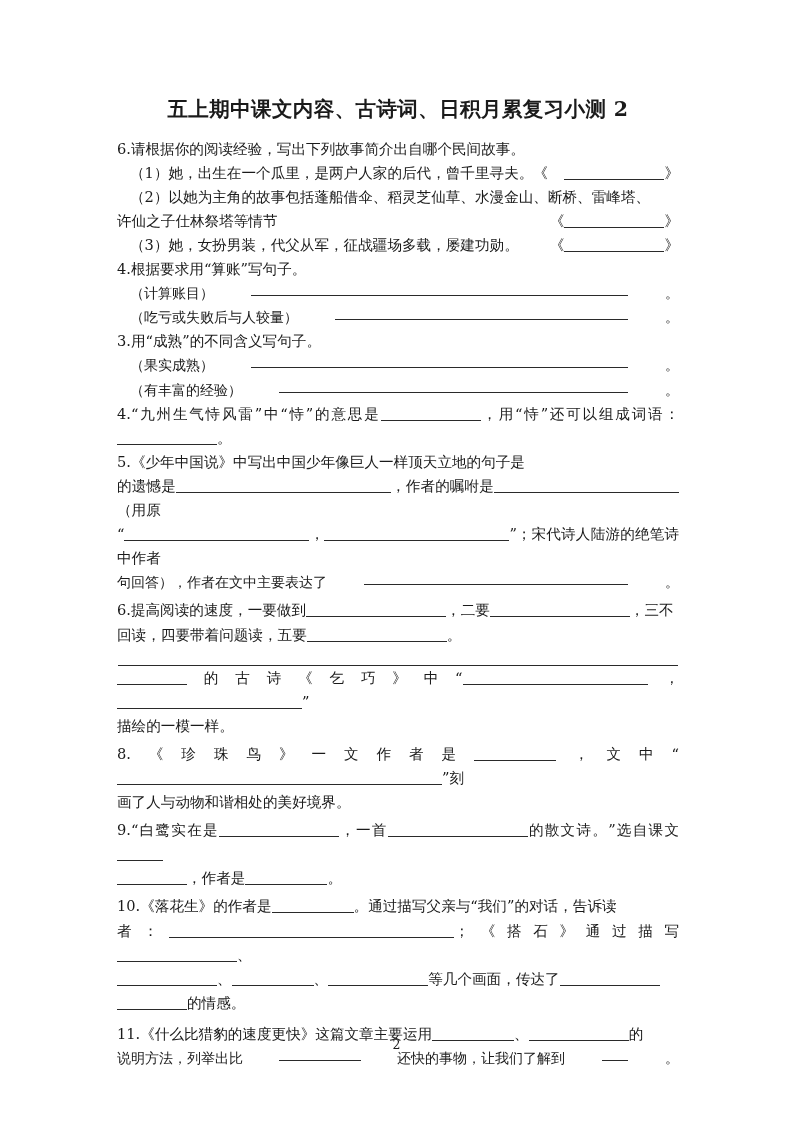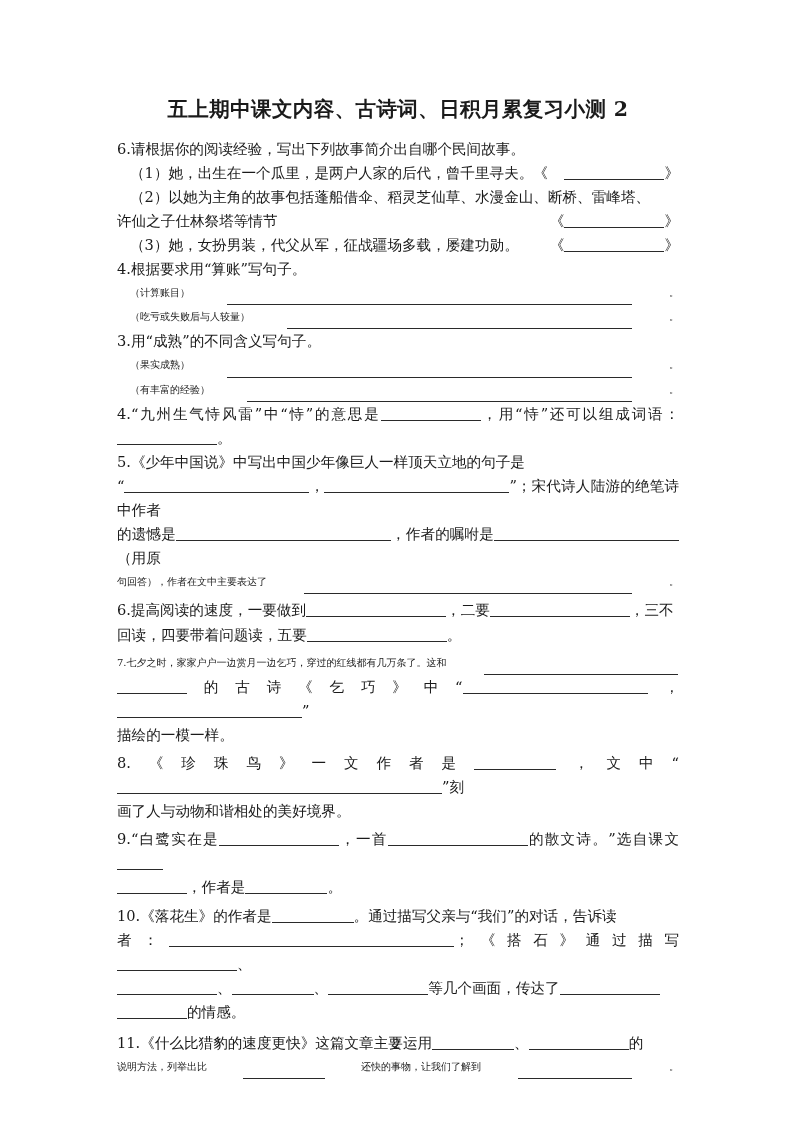--- a/index.html
+++ b/index.html
@@ -77,22 +77,22 @@
     justify-content: space-between;
     align-items: baseline;
     font-size: 14.6px;
     line-height: 24.1px;
     padding-left: 13px;
   }
   .row-right .tail { white-space: nowrap; }
 
   .line-flex {
     display: flex;
-    align-items: flex-end;
-    font-size: 10px;
+    align-items: flex-start;
+    font-size: 14px;
     line-height: 24.1px;
     gap: 36px;
   }
   .bl-grow {
     flex: 1 1 auto;
     border-bottom: 1px solid #2a2a2a;
     height: 14px;
     margin: 0 1px;
   }
 
@@ -159,37 +159,36 @@
 
     <div class="line-flex" style="padding-left:13px;">
       <span class="nowrap">（有丰富的经验）</span>
       <span class="bl-grow"></span>
       <span class="nowrap">。</span>
     </div>
 
     <p class="q"><span>4.“九州生气恃风雷”中“恃”的意思是</span><span class="bl bl-l"></span><span>，用“恃”还可以组成词</span><span>语：</span><span class="bl bl-l"></span><span>。</span></p>
 
     <p class="q" style="text-align:justify;">5.《少年中国说》中写出中国少年像巨人一样顶天立地的句子是</p>
+    <p class="q"><span>的遗憾是</span><span class="bl bl-5xl"></span><span>，作者的嘱咐是</span><span class="bl bl-4xl"></span><span>（用原</span></p>
     <p class="q"><span>“</span><span class="bl bl-4xl"></span><span>，</span><span class="bl bl-4xl"></span><span>”；宋代诗人陆游的绝笔诗中作者</span></p>
-    <p class="q"><span>的遗憾是</span><span class="bl bl-5xl"></span><span>，作者的嘱咐是</span><span class="bl bl-4xl"></span><span>（用原</span></p>
     <div class="line-flex">
       <span class="nowrap">句回答），作者在文中主要表达了</span>
       <span class="bl-grow"></span>
       <span class="nowrap">。</span>
     </div>
 
     <div class="gap-sm"></div>
 
     <p class="q"><span>6.提高阅读的速度，一要做到</span><span class="bl bl-2xl"></span><span>，二要</span><span class="bl bl-2xl"></span><span>，三不</span></p>
     <p class="q"><span>回读，四要带着问题读，五要</span><span class="bl bl-2xl"></span><span>。</span></p>
 
     <div class="gap-sm"></div>
 
     <div class="line-flex">
-      <span class="nowrap">7.七夕之时，家家户户一边赏月一边乞巧，穿过的红线都有几万条了。这和</span>
       <span class="bl-grow"></span>
     </div>
     <p class="q"><span class="bl bl-s"></span><span>的古诗《乞巧》中“</span><span class="bl bl-4xl"></span><span>，</span><span class="bl bl-4xl"></span><span>”</span></p>
     <p class="q">描绘的一模一样。</p>
 
     <div class="gap-sm"></div>
 
     <p class="q"><span>8.《珍珠鸟》一文作者是</span><span class="bl bl-m"></span><span>，文中“</span><span class="bl bl-8xl"></span><span>”刻</span></p>
     <p class="q">画了人与动物和谐相处的美好境界。</p>
 

